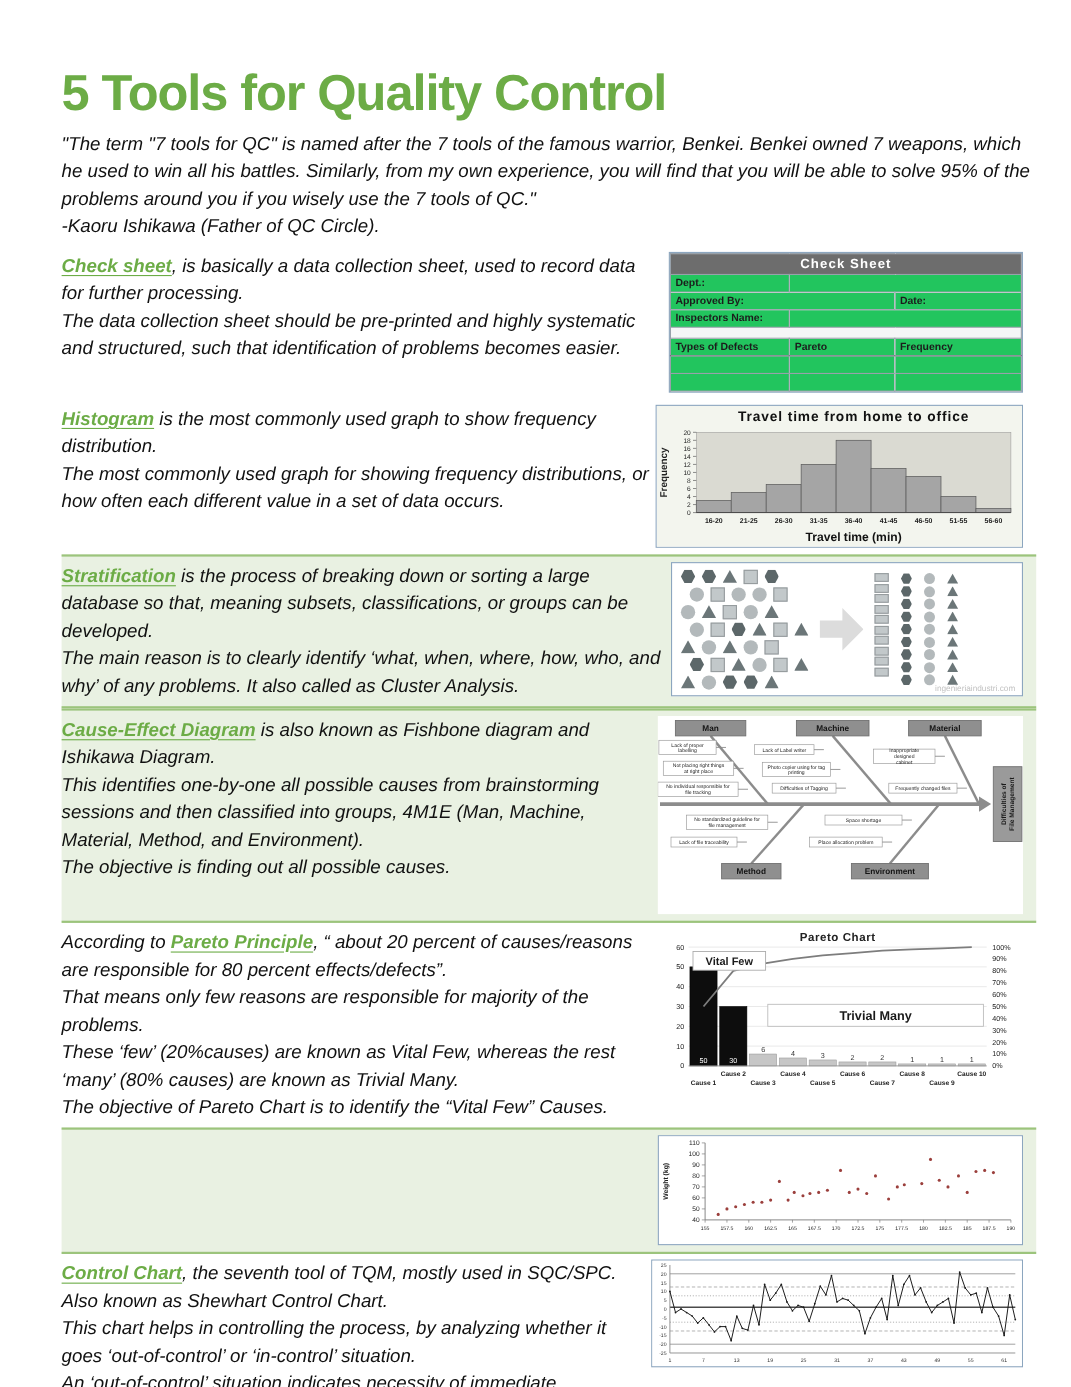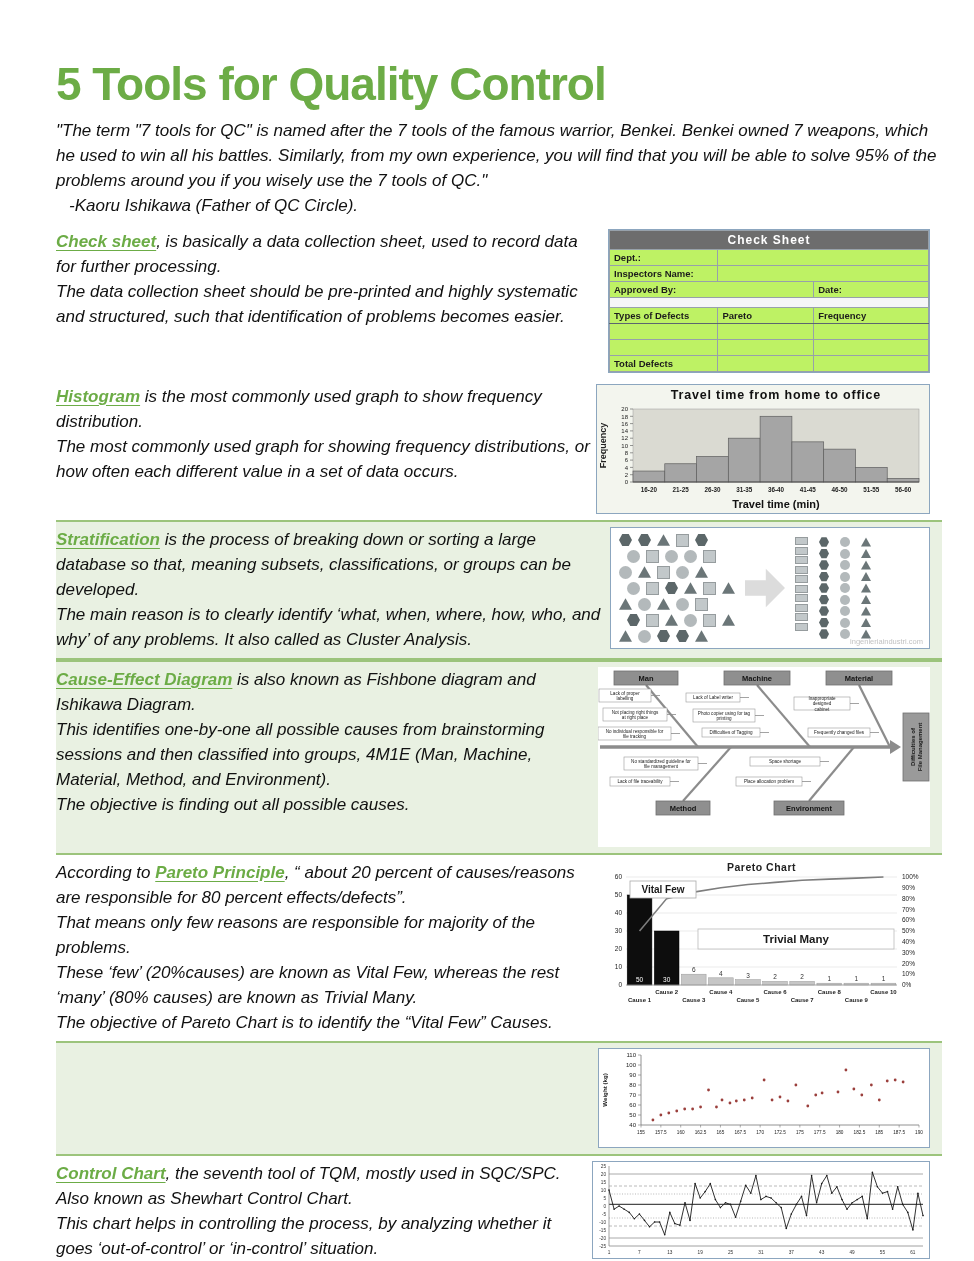--- a/index.html
+++ b/index.html
@@ -1,32 +1,32 @@
 <!DOCTYPE html>
 <html><head>
 <meta charset="utf-8">
 <style>
   html,body{margin:0;padding:0;}
   body{width:974px;height:1261px;background:#fff;overflow:hidden;
        font-family:"Liberation Sans","DejaVu Sans",sans-serif;color:#111;}
   .content{width:886px;margin:0 0 0 56px;padding-top:58px;}
   h1.title{margin:0 0 8px 0;font-size:46px;line-height:52px;font-weight:bold;color:#6cac46;letter-spacing:-1px;}
   .intro{font-style:italic;font-size:17px;line-height:25px;margin:0;max-width:884px;white-space:pre-line;}
-  .attribution{font-style:italic;font-size:17px;line-height:25px;margin:0 0 6px 13px;}
+  .attribution{font-style:italic;font-size:17px;line-height:25px;margin:0 0 6px 0;}
   .section{display:flex;align-items:flex-start;padding:5px 12px 6px 0;}
   .section.green{background:#e9f1e2;border-top:2px solid #9cc47c;border-bottom:2px solid #9cc47c;}
   .section.last{border-bottom:2px solid #ccd8c3;}
   .sec-text{width:546px;font-style:italic;font-size:17px;line-height:25px;}
   .para{margin:0;white-space:pre-line;}
   .heading{color:#6cac46;font-weight:bold;text-decoration:underline;text-decoration-color:#6cac46;text-underline-offset:3px;}
   .sec-fig{margin-left:auto;font-style:normal;background:#fff;position:relative;flex-shrink:0;}
   .bordered{border:1px solid #8ca6bf;}
   
   table.cs{border-collapse:collapse;width:320px;table-layout:fixed;}
-  table.cs td{border:1px solid #97a1aa;background:#bef264;font-size:9.5px;font-weight:bold;color:#1c1c1c;padding:1px 4px;height:13px;overflow:hidden;white-space:nowrap;}
+  table.cs td{border:1px solid #97a1aa;background:#22c55e;font-size:9.5px;font-weight:bold;color:#1c1c1c;padding:1px 4px;height:13px;overflow:hidden;white-space:nowrap;}
   table.cs tr.ttl td{background:#6d6d6d;color:#fff;text-align:center;font-size:12px;letter-spacing:1px;height:16px;}
   table.cs tr.sp td{background:#f5f6f7;height:7px;}
   table.cs tr.hdr td{border-top:1.5px solid #5c666f;border-bottom:1.5px solid #5c666f;}
   
   .strat-fig{width:320px;height:122px;display:flex;align-items:center;padding:2px 4px;box-sizing:border-box;}
   .strat-left{display:flex;flex-direction:column;gap:3px;margin-left:4px;}
   .srow{display:flex;gap:6px;}
   .srow:nth-child(even){margin-left:8px;}
   .shp{display:inline-block;width:13px;height:13px;}
   .shp.H{background:#5c6769;clip-path:polygon(25% 3%,75% 3%,100% 50%,75% 97%,25% 97%,0 50%);}
@@ -69,47 +69,42 @@
           </colgroup>
         <tbody>
             <tr class="ttl">
               <td colspan="3">Check Sheet</td>
             </tr>
         <tr>
               <td>Dept.:</td>
               <td colspan="2"></td>
             </tr>
         <tr>
+              <td colspan="2">Approved By:</td>
+              <td>Date:</td>
+            </tr>
+        <tr>
               <td>Inspectors Name:</td>
               <td colspan="2"></td>
-            </tr>
-        <tr>
-              <td colspan="2">Approved By:</td>
-              <td>Date:</td>
             </tr>
         <tr class="sp">
               <td colspan="3"></td>
             </tr>
         <tr class="hdr">
               <td>Types of Defects</td>
               <td>Pareto</td>
               <td>Frequency</td>
             </tr>
         <tr>
               <td></td>
               <td></td>
               <td></td>
             </tr>
         <tr>
               <td></td>
-              <td></td>
-              <td></td>
-            </tr>
-        <tr>
-              <td>Total Defects</td>
               <td></td>
               <td></td>
             </tr>
       </tbody>
         </table>
     </div>
   </section>
 
   <section class="section">
     <div class="sec-text">

